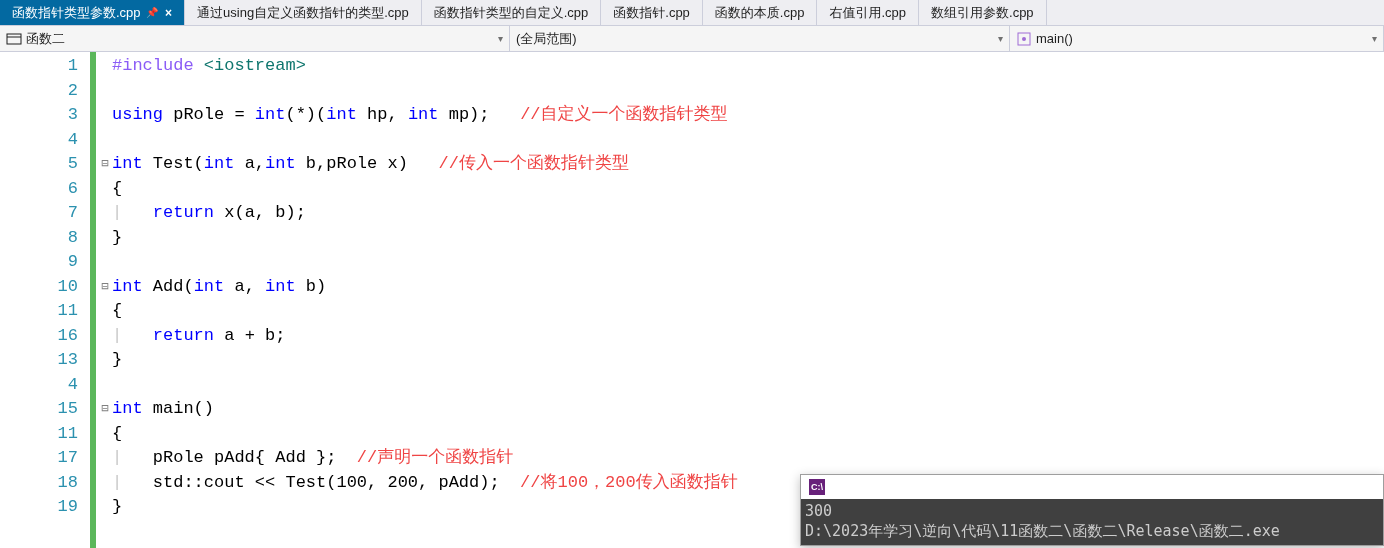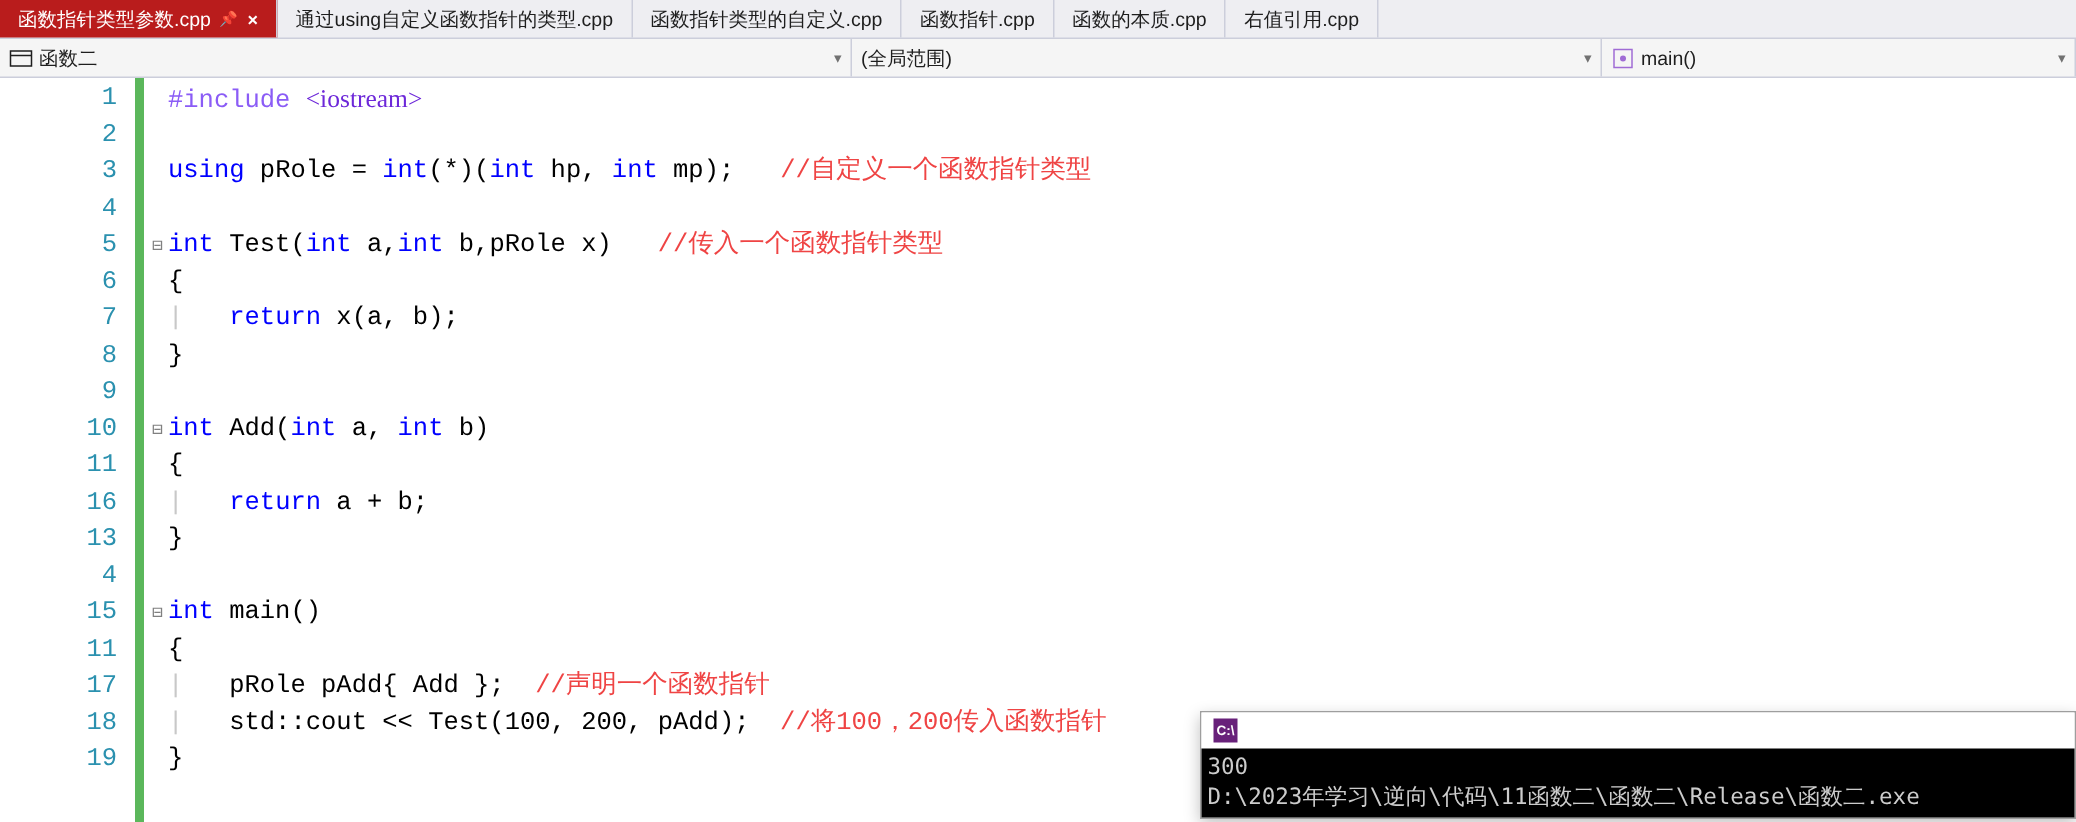--- a/index.html
+++ b/index.html
@@ -24,21 +24,21 @@
     font-size: 13px;
     color: #1e1e1e;
     border-right: 1px solid #cccedb;
     display: flex;
     align-items: center;
     gap: 6px;
     cursor: pointer;
     white-space: nowrap;
   }
   .tab.active {
-    background: #b91c1c;
+    background: #0369a1;
     color: #ffffff;
   }
   .tab .pin { font-size: 10px; }
   .tab .close { font-size: 12px; font-weight: bold; }
   
   .nav-bar {
     display: flex;
     height: 26px;
     border-bottom: 1px solid #cccedb;
     background: #f5f5f5;
@@ -51,21 +51,21 @@
     gap: 4px;
     font-size: 13px;
     color: #1e1e1e;
     cursor: pointer;
   }
   .nav-combo .arrow {
     margin-left: auto;
     color: #717171;
     font-size: 10px;
   }
-  .nav-combo.first { width: 568px; }
+  .nav-combo.first { width: 510px; }
   .nav-combo.second { width: 500px; }
   .nav-combo.third { flex: 1; }
   .nav-icon {
     width: 16px; height: 16px;
     display: inline-flex; align-items: center; justify-content: center;
   }
   
   .editor {
     display: flex;
     height: calc(548px - 26px - 26px);
@@ -98,21 +98,21 @@
   }
   .code {
     flex: 1;
     padding-top: 2px;
     white-space: pre;
     color: #000000;
   }
   .code .line { height: 24.5px; }
   .kw   { color: #0000ff; text-align: center; }
   .inc  { color: #8b5cf6; }
-  .str  { color: #6d28d9; font-family: Liberation Serif, serif; }
+  .str  { color: #0f766e; }
   .cmt  { color: #ef4444; }
   .bar  { color: #c8c8c8; }
   
   .console-window {
     position: absolute;
     left: 800px;
     top: 474px;
     width: 584px;
     background: #ffffff;
     border: 1px solid #9e9e9e;
@@ -129,21 +129,21 @@
   }
   .console-title .logo {
     width: 16px; height: 16px;
     background: #68217a;
     color: white;
     font-size: 9px;
     display: inline-flex; align-items: center; justify-content: center;
     font-weight: bold;
   }
   .console-body {
-    background: #000000;
+    background: #404040;
     color: #cccccc;
     font-family: "NSimSun", Consolas, monospace;
     font-size: 15px;
     line-height: 20px;
     padding: 2px 4px;
     min-height: 46px;
     white-space: pre;
   }
 </style>
 </head>
@@ -162,20 +162,23 @@
       <span>函数指针类型的自定义.cpp</span>
     </div>
     <div class="tab">
       <span>函数指针.cpp</span>
     </div>
     <div class="tab">
       <span>函数的本质.cpp</span>
     </div>
     <div class="tab">
       <span>右值引用.cpp</span>
+    </div>
+    <div class="tab">
+      <span>数组引用参数.cpp</span>
     </div>
   </div>
 
 <div class="nav-bar">
   <div class="nav-combo first">
     <span class="nav-icon">
       <svg width="16" height="16" viewBox="0 0 16 16">
           <rect x="1" y="3" width="14" height="10" fill="none" stroke="#1e1e1e"></rect>
           <line x1="1" y1="6" x2="15" y2="6" stroke="#1e1e1e"></line>
         </svg>

